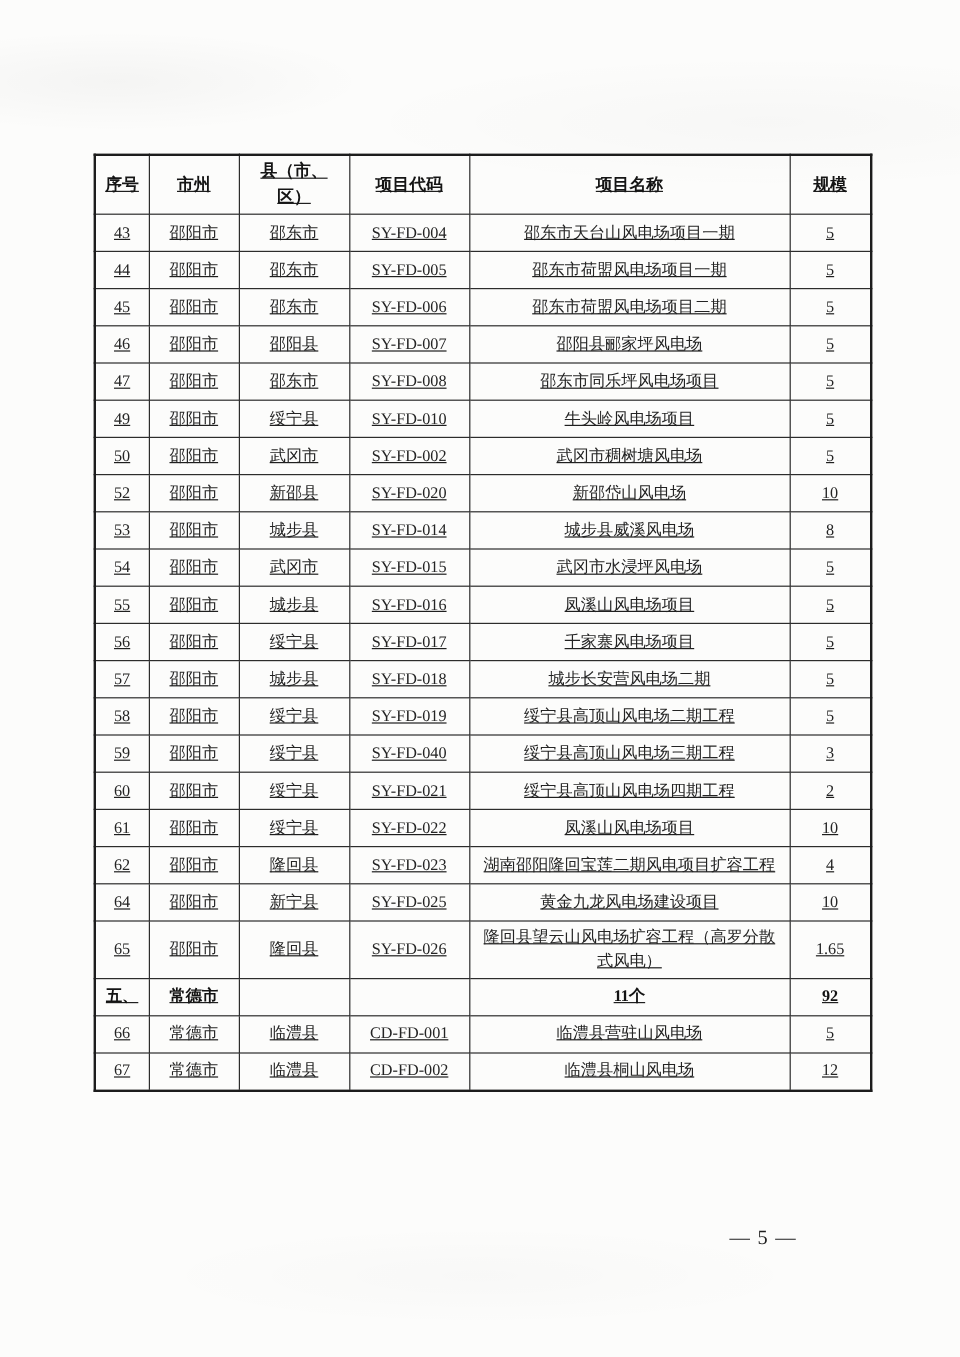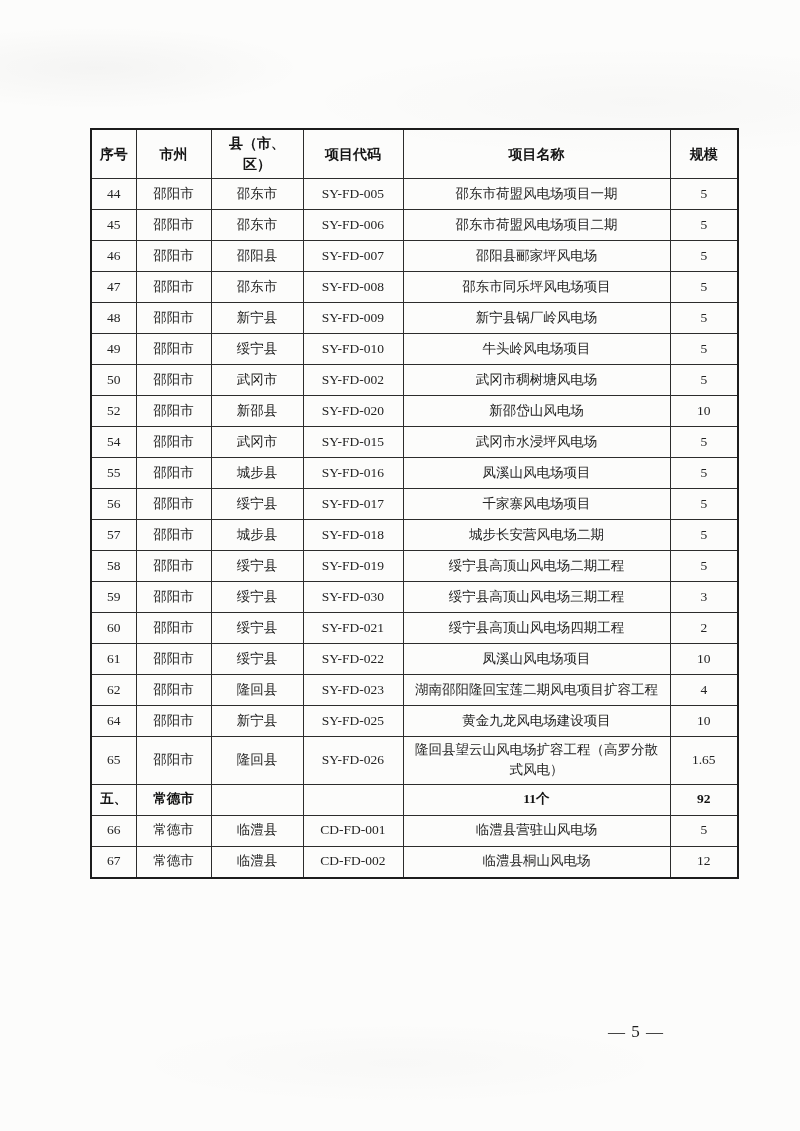--- a/index.html
+++ b/index.html
@@ -15,26 +15,27 @@
       radial-gradient(ellipse 300px 60px at 12% 6%, rgba(0,0,0,0.03), transparent 70%),
       radial-gradient(ellipse 500px 80px at 80% 9%, rgba(0,0,0,0.018), transparent 70%),
       radial-gradient(ellipse 400px 60px at 50% 94%, rgba(0,0,0,0.015), transparent 70%),
       #fcfcfb;
     font-family: "Liberation Serif", "DejaVu Serif", serif;
     color: #1f1f1f;
     overflow: hidden;
   }
   table.project-table {
     position: absolute;
-    left: 90px;
+    left: 78px;
     top: 128px;
     width: 647px;
     border-collapse: collapse;
     table-layout: fixed;
     border: 2px solid #1c1c1c;
+    text-decoration: underline;
   }
   .col-seq    { width: 45px; }
   .col-city   { width: 75px; }
   .col-county { width: 92px; }
   .col-code   { width: 100px; }
   .col-name   { width: 267px; }
   .col-scale  { width: 68px; }
 
   .project-table th,
   .project-table td {
@@ -89,20 +90,28 @@
         <th>序号</th>
         <th>市州</th>
         <th>县（市、区）</th>
         <th>项目代码</th>
         <th>项目名称</th>
         <th>规模</th>
       </tr>
     </thead>
     <tbody>
         <tr>
+          <td>43</td>
+          <td>邵阳市</td>
+          <td>邵东市</td>
+          <td>SY-FD-004</td>
+          <td>邵东市天台山风电场项目一期</td>
+          <td>5</td>
+        </tr>
+        <tr>
           <td>44</td>
           <td>邵阳市</td>
           <td>邵东市</td>
           <td>SY-FD-005</td>
           <td>邵东市荷盟风电场项目一期</td>
           <td>5</td>
         </tr>
         <tr>
           <td>45</td>
           <td>邵阳市</td>
@@ -118,28 +127,20 @@
           <td>SY-FD-007</td>
           <td>邵阳县郦家坪风电场</td>
           <td>5</td>
         </tr>
         <tr>
           <td>47</td>
           <td>邵阳市</td>
           <td>邵东市</td>
           <td>SY-FD-008</td>
           <td>邵东市同乐坪风电场项目</td>
-          <td>5</td>
-        </tr>
-        <tr>
-          <td>48</td>
-          <td>邵阳市</td>
-          <td>新宁县</td>
-          <td>SY-FD-009</td>
-          <td>新宁县锅厂岭风电场</td>
           <td>5</td>
         </tr>
         <tr>
           <td>49</td>
           <td>邵阳市</td>
           <td>绥宁县</td>
           <td>SY-FD-010</td>
           <td>牛头岭风电场项目</td>
           <td>5</td>
         </tr>
@@ -153,20 +154,28 @@
         </tr>
         <tr>
           <td>52</td>
           <td>邵阳市</td>
           <td>新邵县</td>
           <td>SY-FD-020</td>
           <td>新邵岱山风电场</td>
           <td>10</td>
         </tr>
         <tr>
+          <td>53</td>
+          <td>邵阳市</td>
+          <td>城步县</td>
+          <td>SY-FD-014</td>
+          <td>城步县威溪风电场</td>
+          <td>8</td>
+        </tr>
+        <tr>
           <td>54</td>
           <td>邵阳市</td>
           <td>武冈市</td>
           <td>SY-FD-015</td>
           <td>武冈市水浸坪风电场</td>
           <td>5</td>
         </tr>
         <tr>
           <td>55</td>
           <td>邵阳市</td>
@@ -196,21 +205,21 @@
           <td>邵阳市</td>
           <td>绥宁县</td>
           <td>SY-FD-019</td>
           <td>绥宁县高顶山风电场二期工程</td>
           <td>5</td>
         </tr>
         <tr>
           <td>59</td>
           <td>邵阳市</td>
           <td>绥宁县</td>
-          <td>SY-FD-030</td>
+          <td>SY-FD-040</td>
           <td>绥宁县高顶山风电场三期工程</td>
           <td>3</td>
         </tr>
         <tr>
           <td>60</td>
           <td>邵阳市</td>
           <td>绥宁县</td>
           <td>SY-FD-021</td>
           <td>绥宁县高顶山风电场四期工程</td>
           <td>2</td>

